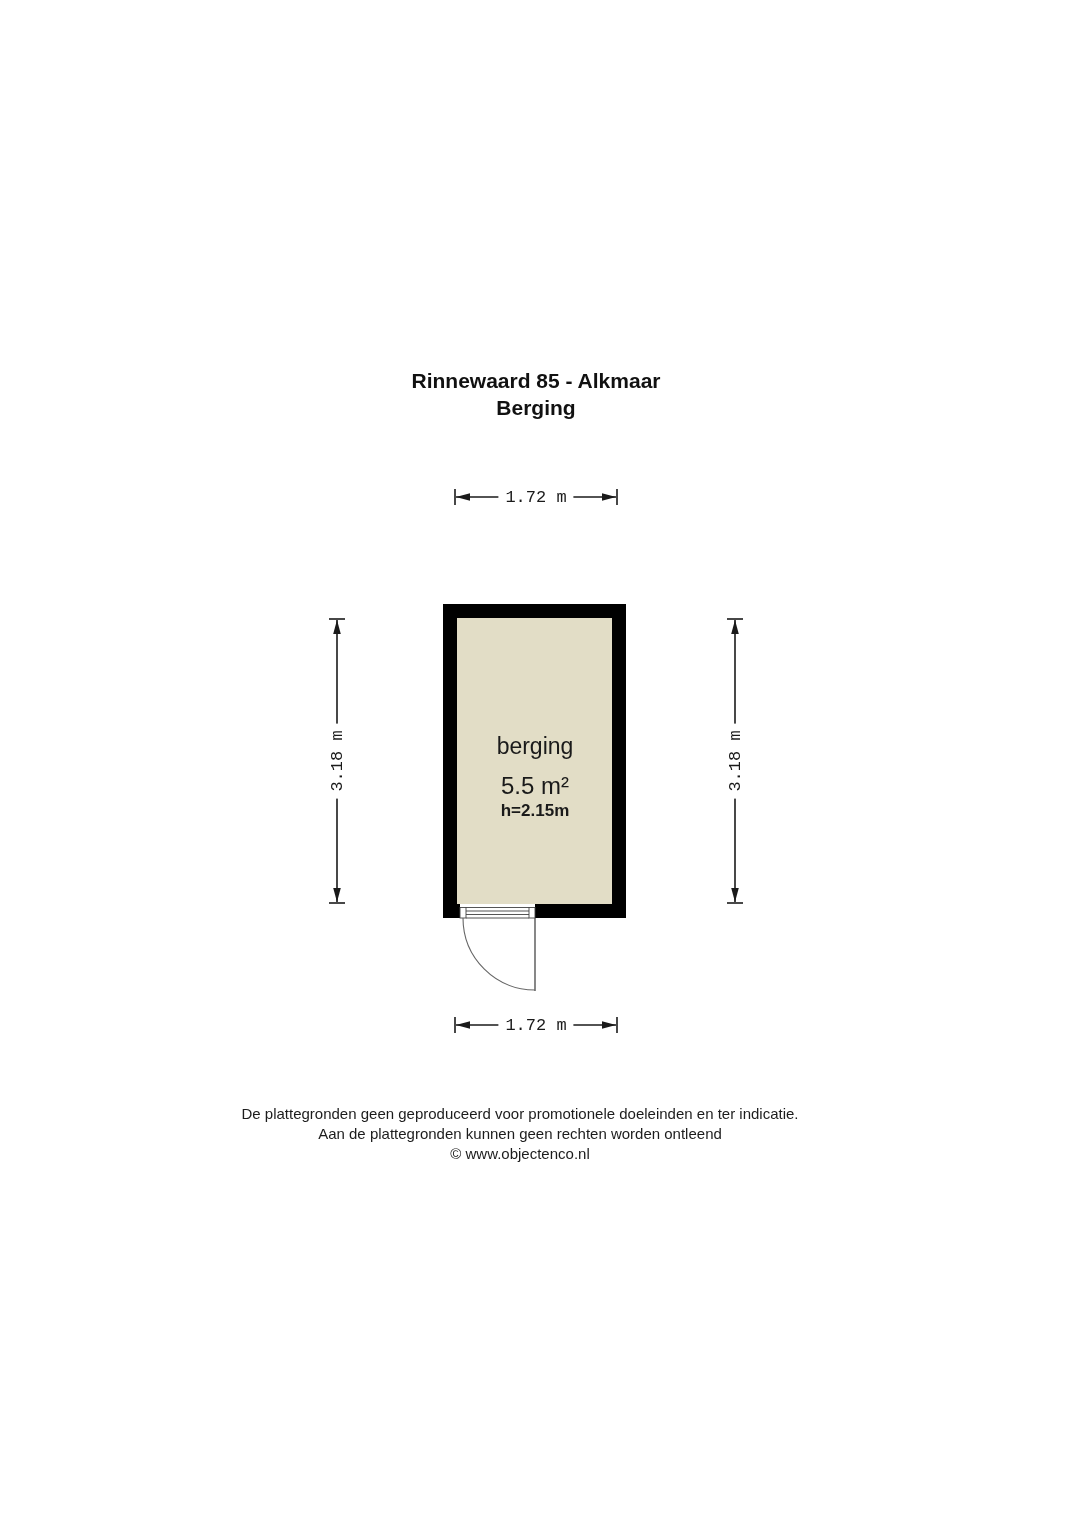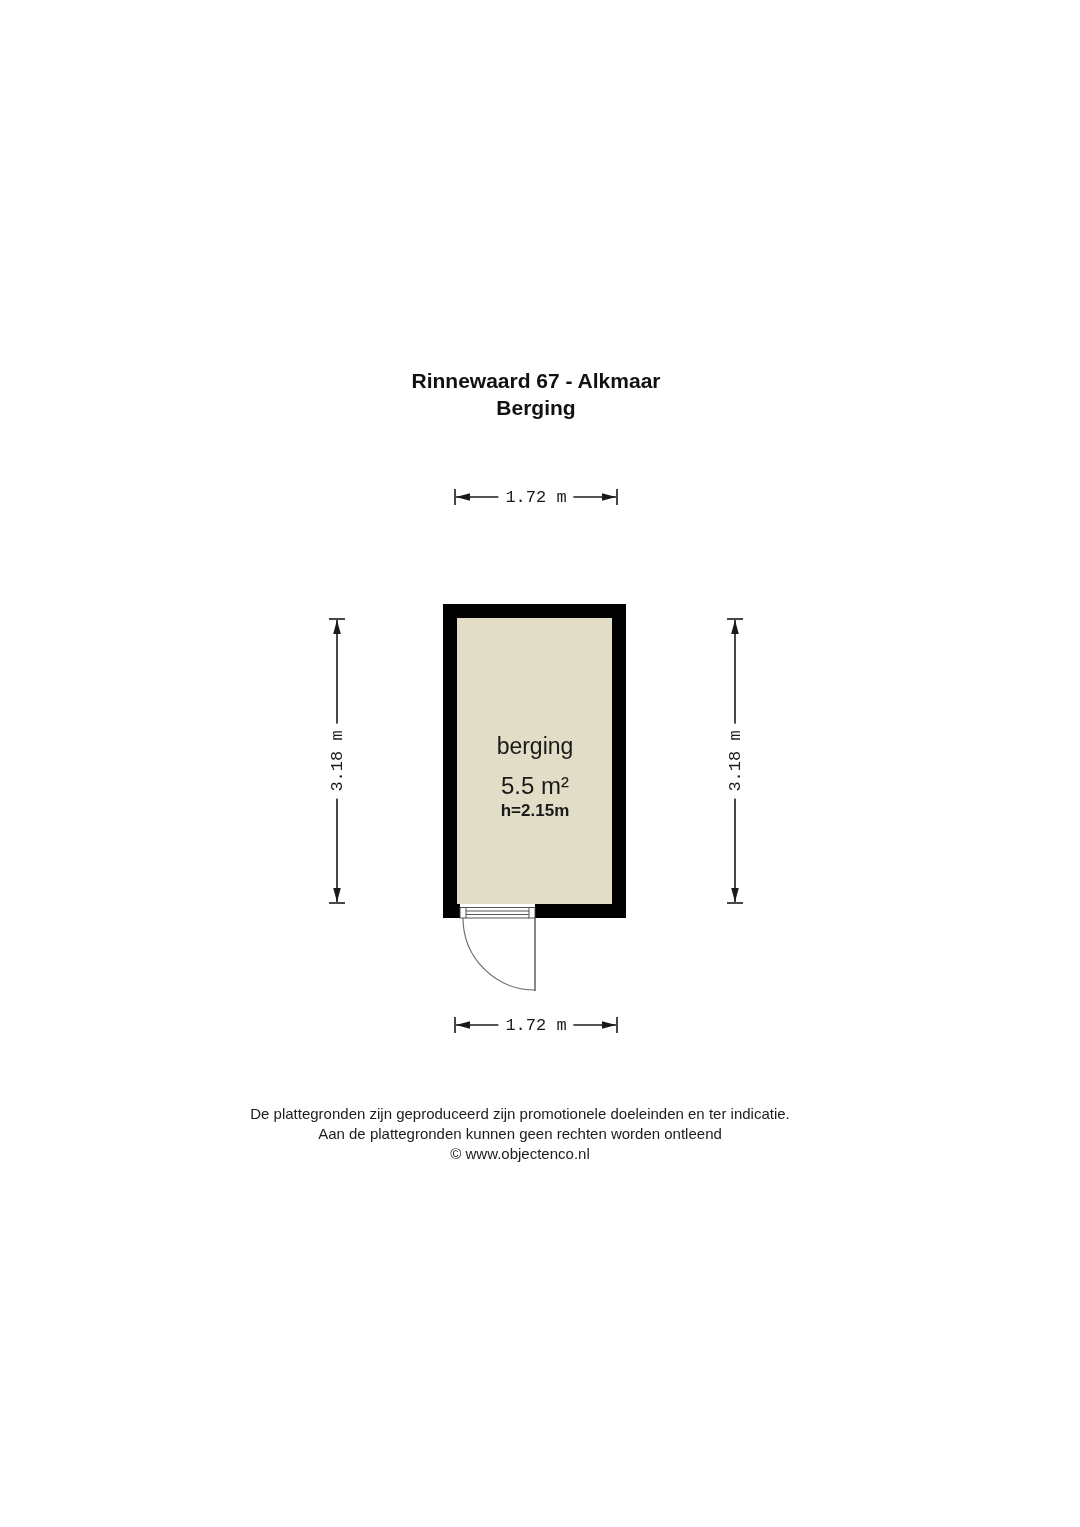--- a/index.html
+++ b/index.html
@@ -82,21 +82,21 @@
     line-height: 20px;
     color: #1c1c1c;
   }
 </style>
 </head>
 <body>
 
 <div class="canvas">
 
   <div class="title-block">
-    <div>Rinnewaard 67 - Alkmaar</div>
+    <div>Rinnewaard 85 - Alkmaar</div>
     <div>Berging</div>
   </div>
 
   <div class="dim" style="left:454px; top:483px; width:164px; height:28px;">
     <svg width="164" height="28" viewBox="0 0 164 28">
       <line x1="1" y1="6" x2="1" y2="22" stroke="#1a1a1a" stroke-width="1.6"></line>
       <line x1="163" y1="6" x2="163" y2="22" stroke="#1a1a1a" stroke-width="1.6"></line>
       <line x1="2" y1="14" x2="162" y2="14" stroke="#1a1a1a" stroke-width="1.6"></line>
       <polygon points="2,14 16,10.2 16,17.8" fill="#1a1a1a"></polygon>
       <polygon points="162,14 148,10.2 148,17.8" fill="#1a1a1a"></polygon>
@@ -156,18 +156,18 @@
       <line x1="1" y1="6" x2="1" y2="22" stroke="#1a1a1a" stroke-width="1.6"></line>
       <line x1="163" y1="6" x2="163" y2="22" stroke="#1a1a1a" stroke-width="1.6"></line>
       <line x1="2" y1="14" x2="162" y2="14" stroke="#1a1a1a" stroke-width="1.6"></line>
       <polygon points="2,14 16,10.2 16,17.8" fill="#1a1a1a"></polygon>
       <polygon points="162,14 148,10.2 148,17.8" fill="#1a1a1a"></polygon>
     </svg>
     <span class="dim-label">1.72 m</span>
   </div>
 
   <div class="footer-block">
-    <div>De plattegronden zijn geproduceerd zijn promotionele doeleinden en ter indicatie.</div>
+    <div>De plattegronden geen geproduceerd voor promotionele doeleinden en ter indicatie.</div>
     <div>Aan de plattegronden kunnen geen rechten worden ontleend</div>
     <div>© www.objectenco.nl</div>
   </div>
 
 </div>
 
 </body></html>

